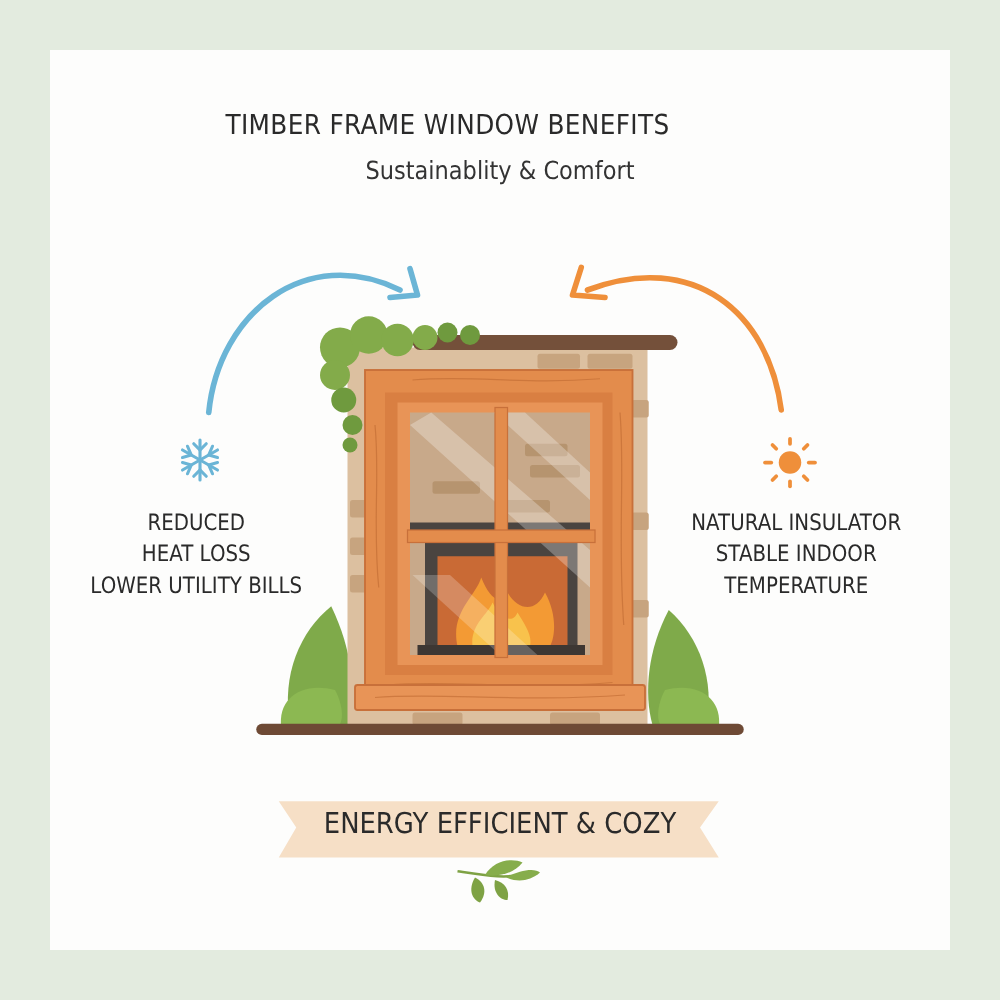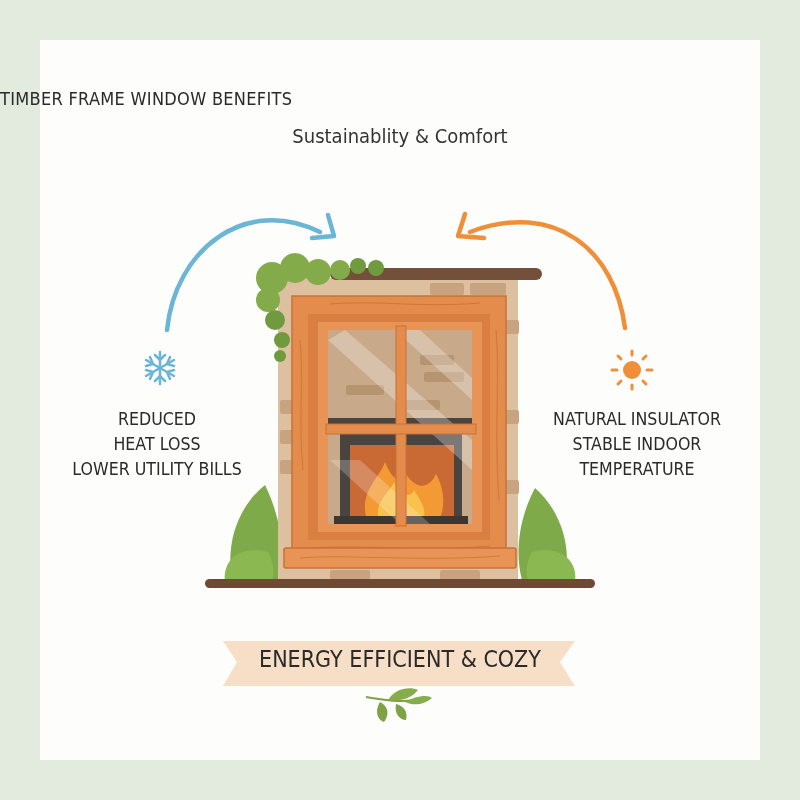--- a/index.html
+++ b/index.html
@@ -1,18 +1,18 @@
 <!DOCTYPE html>
 <html><head>
 <meta charset="utf-8">
 <style>
   html,body{margin:0;padding:0;}
   body{width:800px;height:800px;background:#e3ebdf;position:relative;overflow:hidden;font-family:"Liberation Sans","DejaVu Sans",sans-serif;}
   .card{position:absolute;left:40px;top:40px;width:720px;height:720px;background:#fdfdfc;}
-  .title{position:absolute;left:0;width:716px;top:88px;font-size:18px;color:#2a2a2a;letter-spacing:0.3px;font-family:"DejaVu Sans Condensed","DejaVu Sans",sans-serif;font-stretch:condensed;}
+  .title{position:absolute;left:0;width:716px;top:88px;text-align:center;font-size:22px;color:#2a2a2a;letter-spacing:0.3px;font-family:"DejaVu Sans Condensed","DejaVu Sans",sans-serif;font-stretch:condensed;}
   .subtitle{position:absolute;left:0;width:800px;top:124px;text-align:center;font-size:20px;color:#333;font-family:"DejaVu Sans",sans-serif;transform:scaleX(0.9);}
   .side-text{position:absolute;text-align:center;font-size:18px;line-height:25px;color:#2a2a2a;font-family:"DejaVu Sans",sans-serif;transform:scaleX(0.88);}
   .left-text{left:52px;top:406px;width:210px;}
   .right-text{left:532px;top:406px;width:210px;}
   svg{position:absolute;left:0;top:0;}
   .banner-text{position:absolute;left:220px;top:646px;width:360px;text-align:center;font-size:23px;color:#2a2a2a;font-family:"DejaVu Sans",sans-serif;transform:scaleX(0.9);}
 </style>
 </head>
 <body>
 

